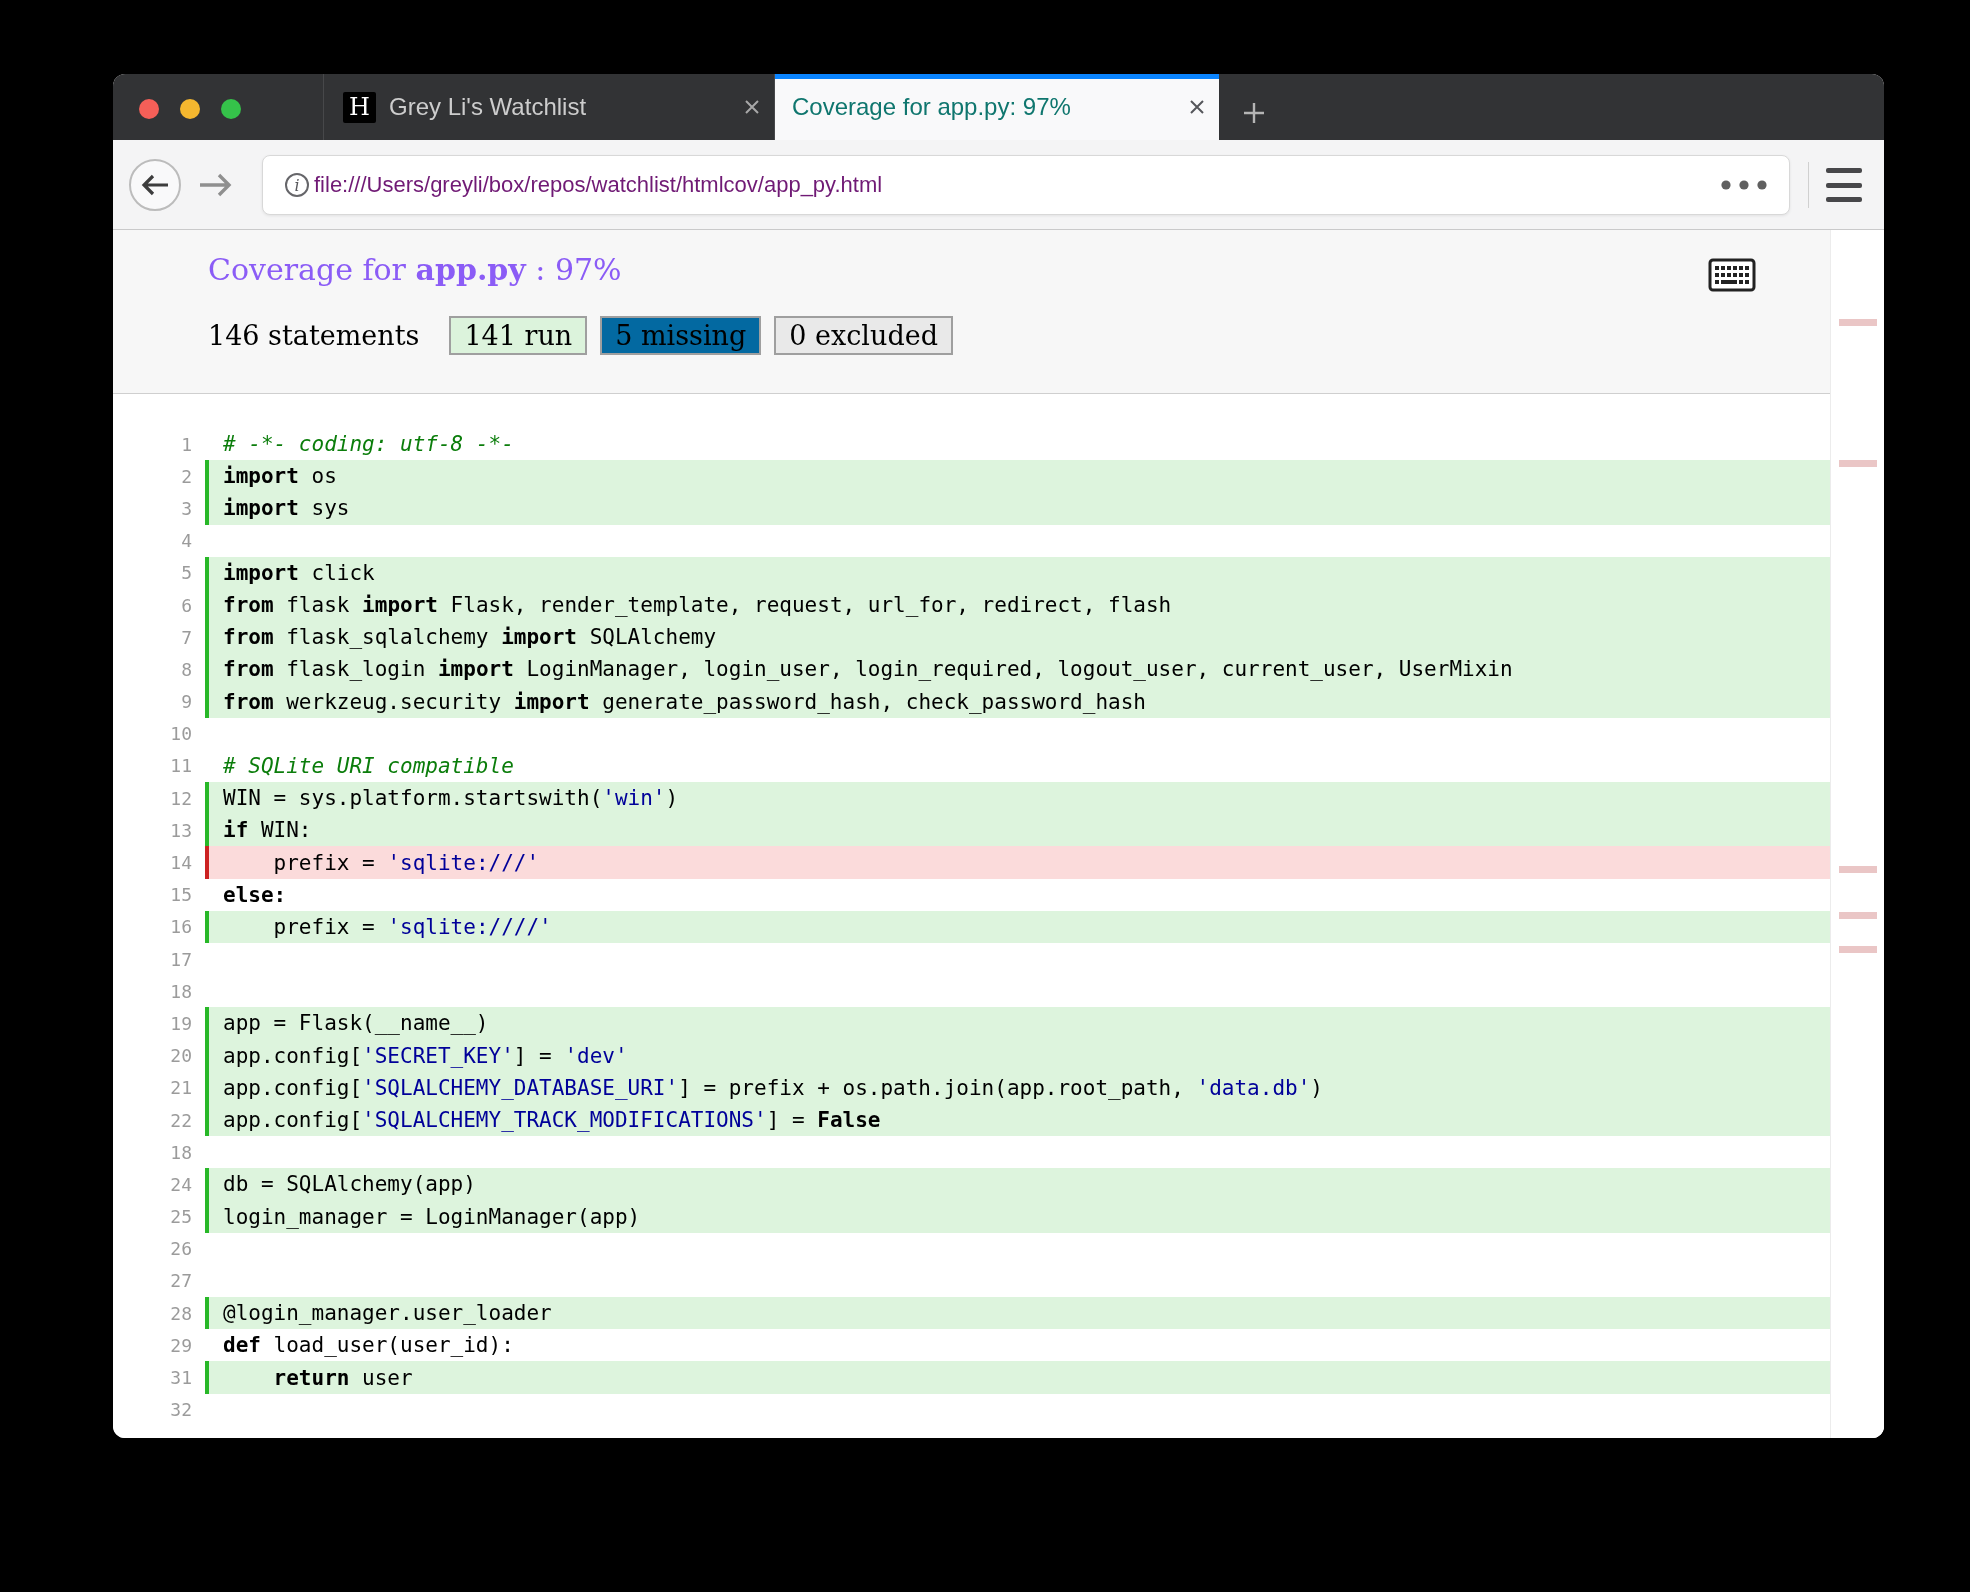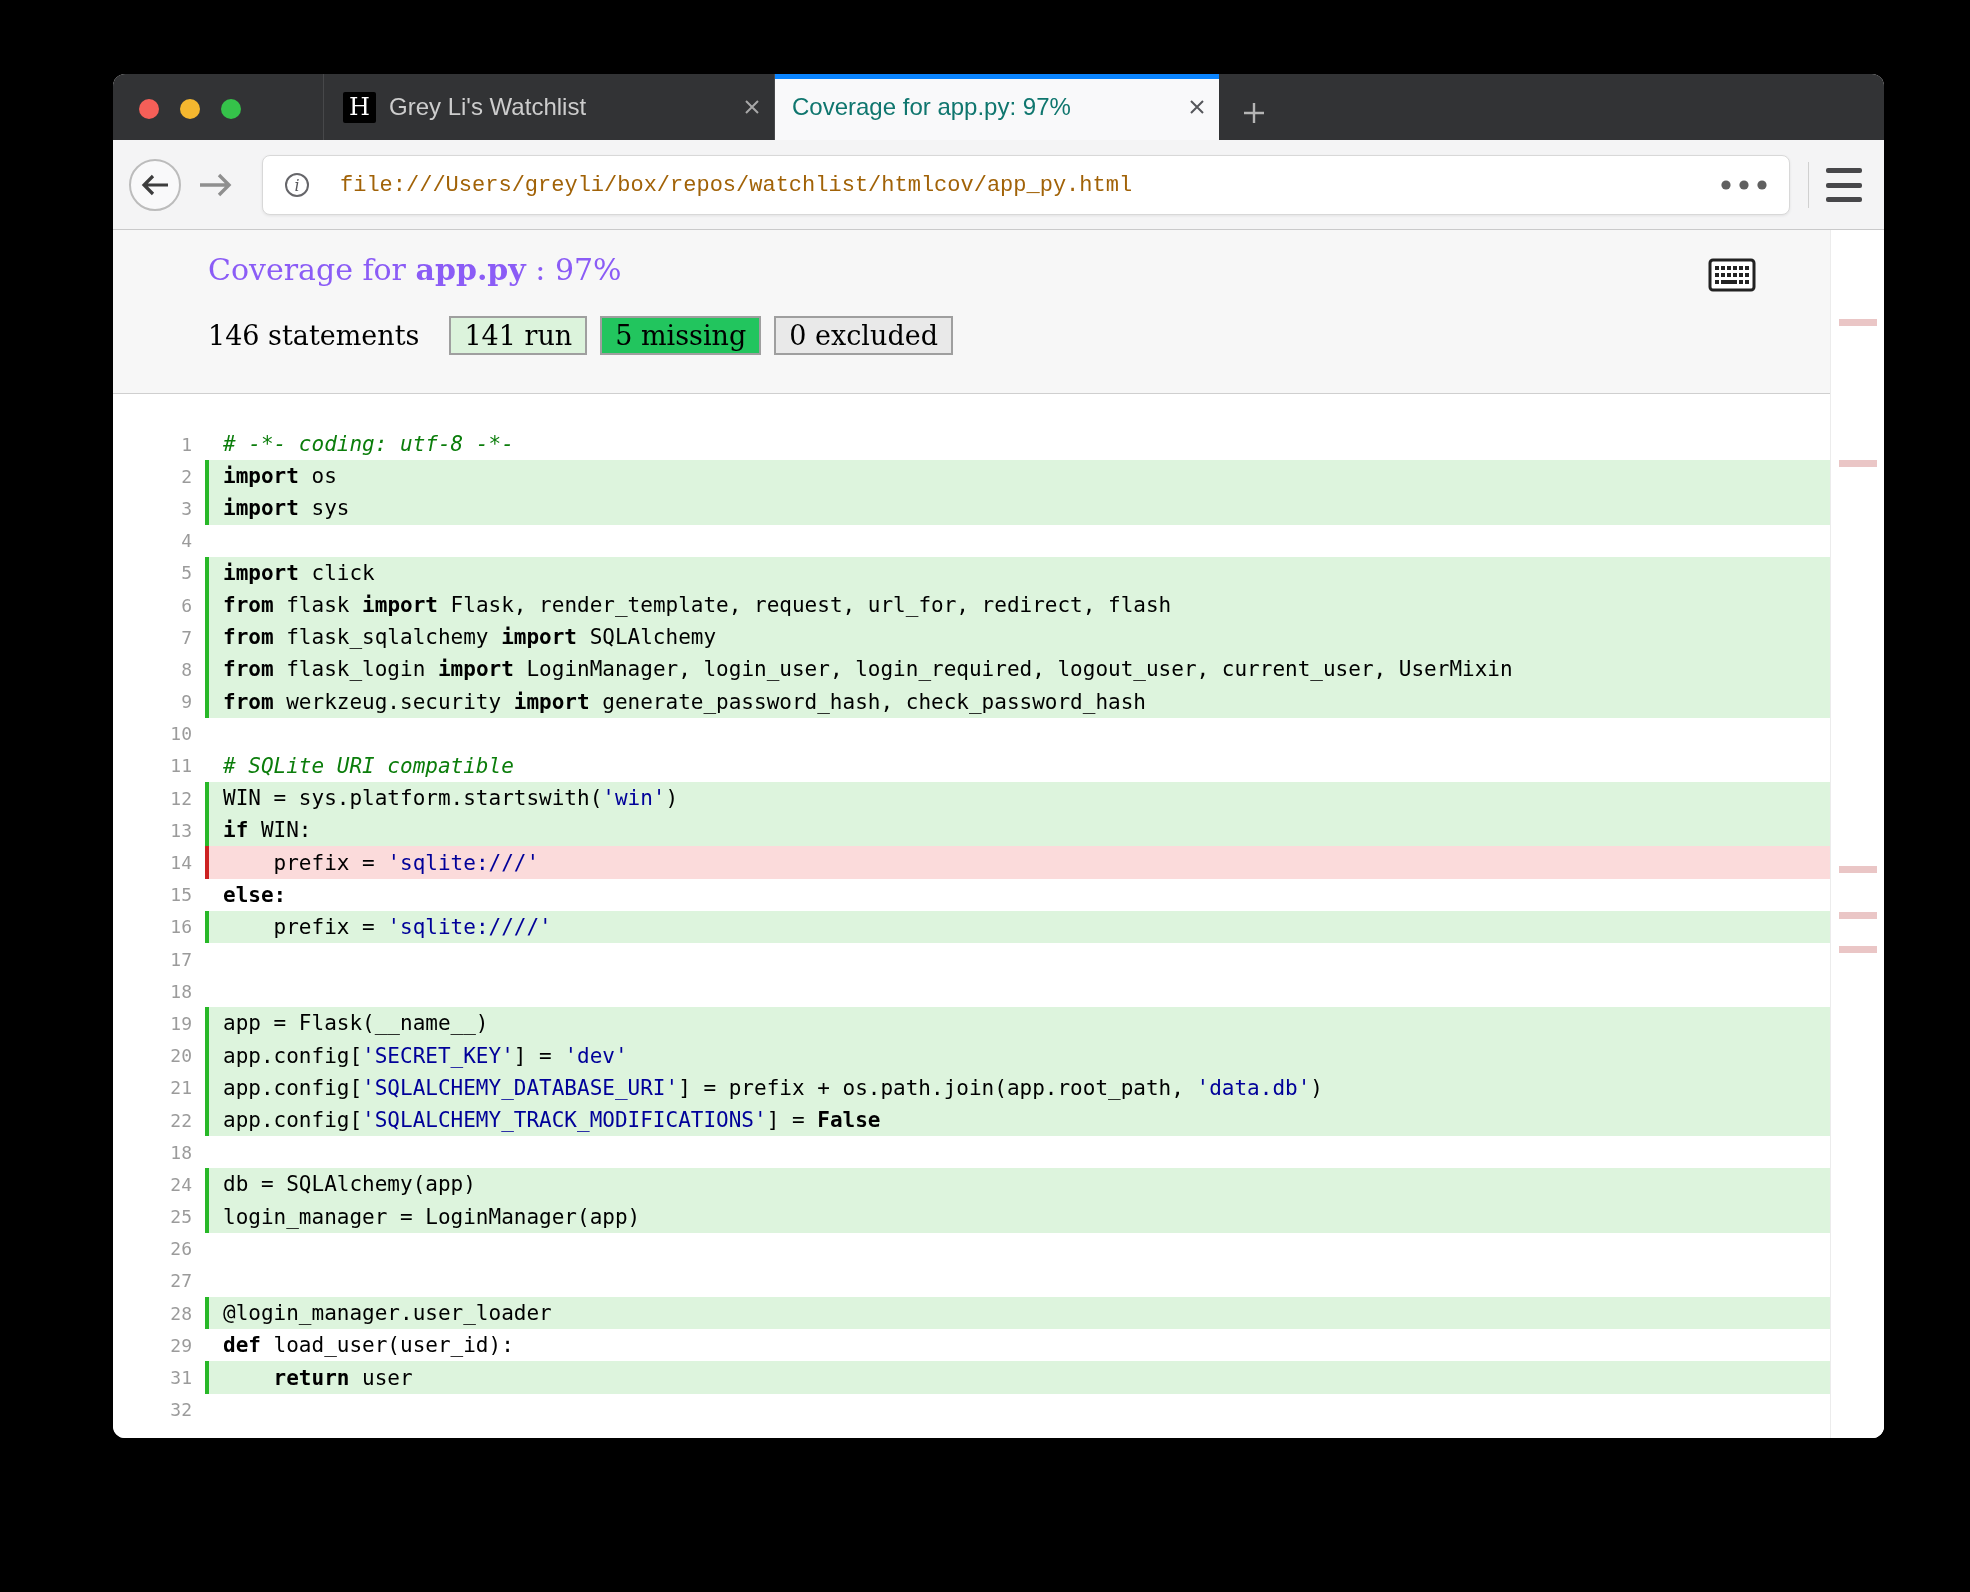--- a/index.html
+++ b/index.html
@@ -19,21 +19,21 @@
   .tab.active .tab-title{color:#0f766e;}
   .xicon{width:16px;height:16px;margin-left:12px;flex:none;}
   .plus{position:absolute;left:1128px;top:26px;width:26px;height:26px;}
 
   
   .urlrow{position:absolute;left:0;top:66px;width:100%;height:90px;background:#f4f4f5;border-bottom:1px solid #c9c9ca;box-sizing:border-box;}
   .navback{position:absolute;left:16px;top:19px;width:52px;height:52px;border-radius:50%;border:2px solid #bcbcbc;background:#f9f9fa;display:flex;align-items:center;justify-content:center;box-sizing:border-box;}
   .navfwd{position:absolute;left:84px;top:31px;width:36px;height:28px;}
   .urlfield{position:absolute;left:149px;top:15px;width:1528px;height:60px;background:#fff;border:1px solid #d8d8d8;border-radius:8px;box-shadow:0 1px 3px rgba(0,0,0,0.08);display:flex;align-items:center;box-sizing:border-box;padding:0 22px;}
   .infoicon{width:24px;height:24px;border-radius:50%;border:2px solid #66666a;color:#58585c;font-family:"DejaVu Serif",serif;font-style:italic;font-size:16px;display:flex;align-items:center;justify-content:center;box-sizing:border-box;flex:none;}
-  .urltext{font-size:22px;color:#a16207;margin-left:31px;white-space:nowrap;flex:1;font-family:Liberation Mono, monospace;}
+  .urltext{font-size:22px;color:#701a75;margin-left:5px;white-space:nowrap;flex:1;}
   .dots{flex:none;width:46px;height:10px;}
   .tooldiv{position:absolute;left:1695px;top:22px;width:1px;height:46px;background:#d0d0d0;}
   .hamb{position:absolute;left:1713px;top:28px;width:36px;height:34px;display:flex;flex-direction:column;justify-content:space-between;}
   .hamb i{display:block;height:5px;border-radius:2px;background:#47474a;}
 
   
   .page{position:absolute;left:0;top:156px;width:100%;height:1208px;background:#fff;overflow:hidden;}
   .pageheader{position:absolute;left:0;top:0;width:1717px;height:164px;background:#f7f7f7;border-bottom:1px solid #cfcfcf;box-sizing:border-box;font-family:"DejaVu Serif",serif;}
   .ptitle{position:absolute;left:95px;top:22px;font-size:30px;color:#8b5cf6;}
   .ptitle b{font-weight:bold;}
@@ -143,21 +143,21 @@
           <rect x="7" y="22" width="4" height="4"></rect>
             <rect x="13" y="22" width="16" height="4"></rect>
             <rect x="31" y="22" width="4" height="4"></rect>
             <rect x="37" y="22" width="4" height="4"></rect>
         </g>
       </svg>
 
       <div class="stats">
         <span class="stmt">146 statements</span>
         <button class="stat-btn" style="background: rgb(220, 243, 220);">141 run</button>
-        <button class="stat-btn" style="background: #22c55e;">5 missing</button>
+        <button class="stat-btn" style="background: #0369a1;">5 missing</button>
         <button class="stat-btn" style="background: rgb(233, 233, 233);">0 excluded</button>
       </div>
     </div>
 
     <div class="code">
         <div class="row pln">
           <span class="ln">1</span>
           <span class="cd"><span class="com"># -*- coding: utf-8 -*-</span></span>
         </div>
         <div class="row run">

